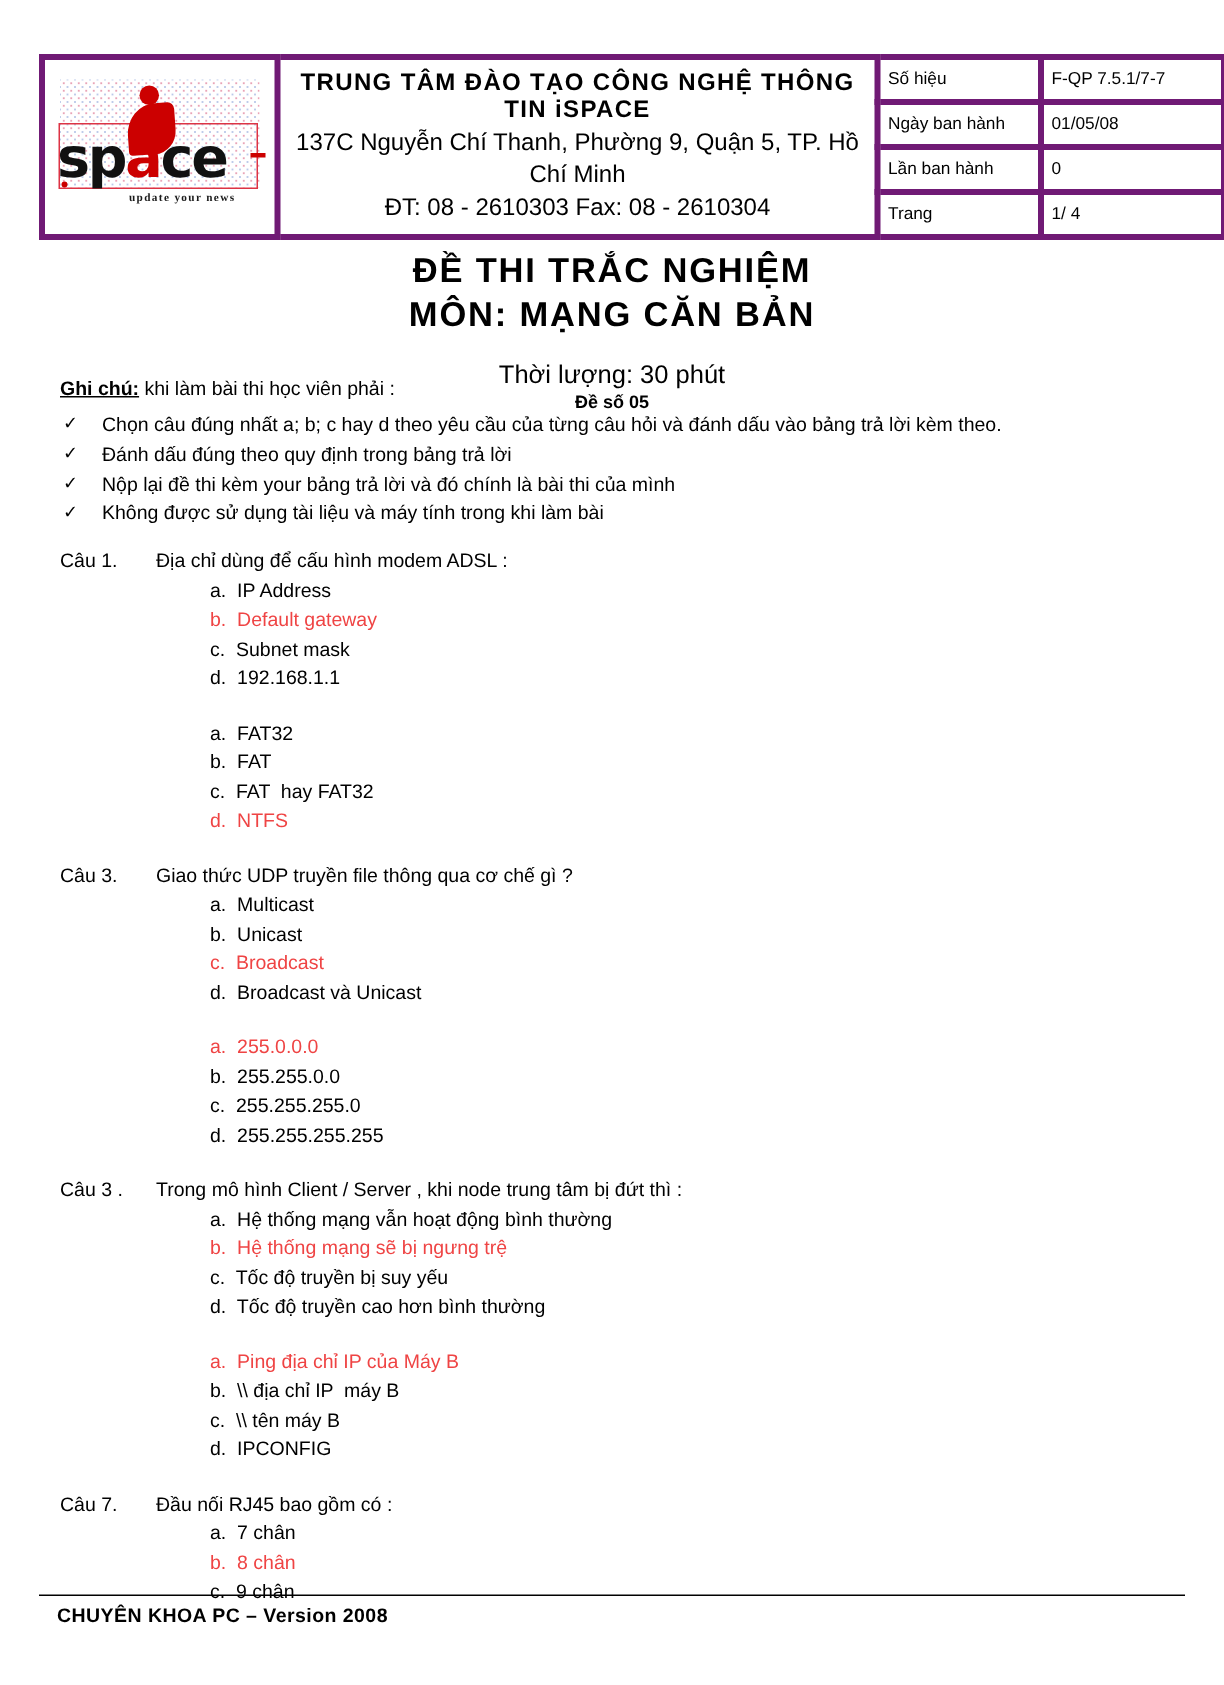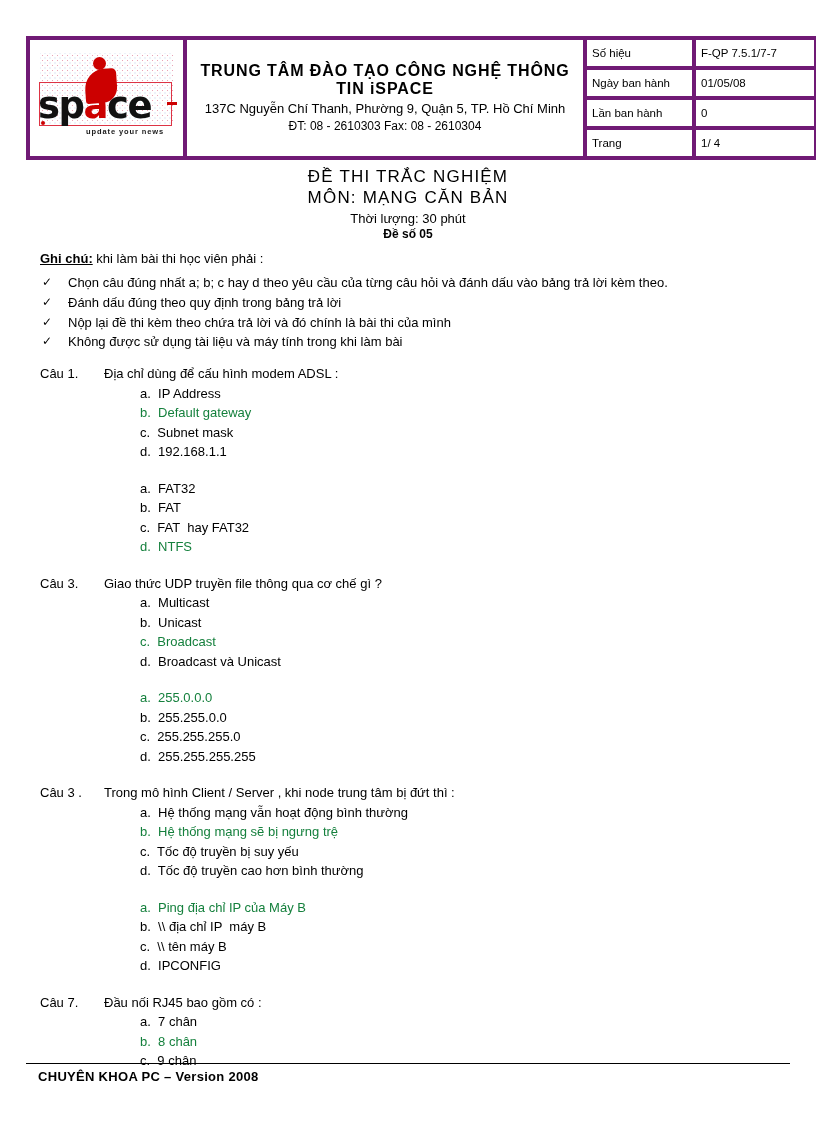--- a/index.html
+++ b/index.html
@@ -88,21 +88,21 @@
   .logo-rbox {
     position: absolute;
     left: 9px; top: 37px;
     width: 133px; height: 44px;
     border: 1.2px solid #dd3344;
     box-sizing: border-box;
   }
   .logo-tag {
     position: absolute;
     left: 56px; top: 82px;
-    font-family: Liberation Sans, sans-serif;
+    font-family: Liberation Serif, serif;
     font-size: 7.5px;
     font-weight: bold;
     letter-spacing: .9px;
     color: #1a1a1a;
   }
   .logo-dot-left {
     position: absolute;
     left: 11px; top: 76px;
     width: 4px; height: 4px;
     border-radius: 50%;
@@ -115,39 +115,39 @@
     background: #cc0000;
   }
 
   
   .org-name {
     font-size: 16px;
     font-weight: bold;
     letter-spacing: .9px;
     margin-bottom: 2px;
   }
-  .org-addr { font-size: 13px; line-height: 1.35; }
-  .org-phone { font-size: 12px; line-height: 1.35; }
+  .org-addr { font-size: 16px; line-height: 1.35; }
+  .org-phone { font-size: 16px; line-height: 1.35; }
 
   
   .title-block {
     position: absolute;
     left: 0; top: 166px;
     width: 816px;
     text-align: center;
   }
   .title-main {
-    font-size: 17px;
-    font-weight: normal;
+    font-size: 23px;
+    font-weight: bold;
     letter-spacing: 1.2px;
     line-height: 1.25;
   }
   .title-sub {
-    font-size: 13px;
-    margin-top: 2px;
+    font-size: 17px;
+    margin-top: 16px;
   }
   .title-code {
     font-size: 12px;
     font-weight: bold;
     margin-top: 1px;
   }
 
   
   .notes {
     position: absolute;
@@ -193,21 +193,21 @@
   }
   .q-prompt { flex: 1 1 auto; }
   .q-options {
     margin-left: 64px;
     padding-left: 36px;
   }
   .q-option {
     line-height: 1.5;
     white-space: pre;
   }
-  .q-option.answer { color: #15803d; }
+  .q-option.answer { color: #ef4444; }
 
   
   .footer-rule {
     position: absolute;
     left: 26px; top: 1063px;
     width: 764px;
     border-top: 1px solid #000;
   }
   .footer-text {
     position: absolute;
@@ -275,21 +275,21 @@
         <div class="note-row">
           <span class="note-check">✓</span>
           <span class="note-text">Chọn câu đúng nhất a; b;  c hay d theo yêu cầu của từng câu hỏi và đánh dấu vào bảng trả lời kèm theo.</span>
         </div>
         <div class="note-row">
           <span class="note-check">✓</span>
           <span class="note-text">Đánh dấu đúng theo quy định trong bảng trả lời</span>
         </div>
         <div class="note-row">
           <span class="note-check">✓</span>
-          <span class="note-text">Nộp lại đề thi kèm theo chứa trả lời và đó chính là bài thi của mình</span>
+          <span class="note-text">Nộp lại đề thi kèm your bảng trả lời và đó chính là bài thi của mình</span>
         </div>
         <div class="note-row">
           <span class="note-check">✓</span>
           <span class="note-text">Không được sử dụng tài liệu và máy tính trong khi làm bài</span>
         </div>
       </div>
   </div>
 
   <div class="questions" id="questions-list">
       <div class="question">

